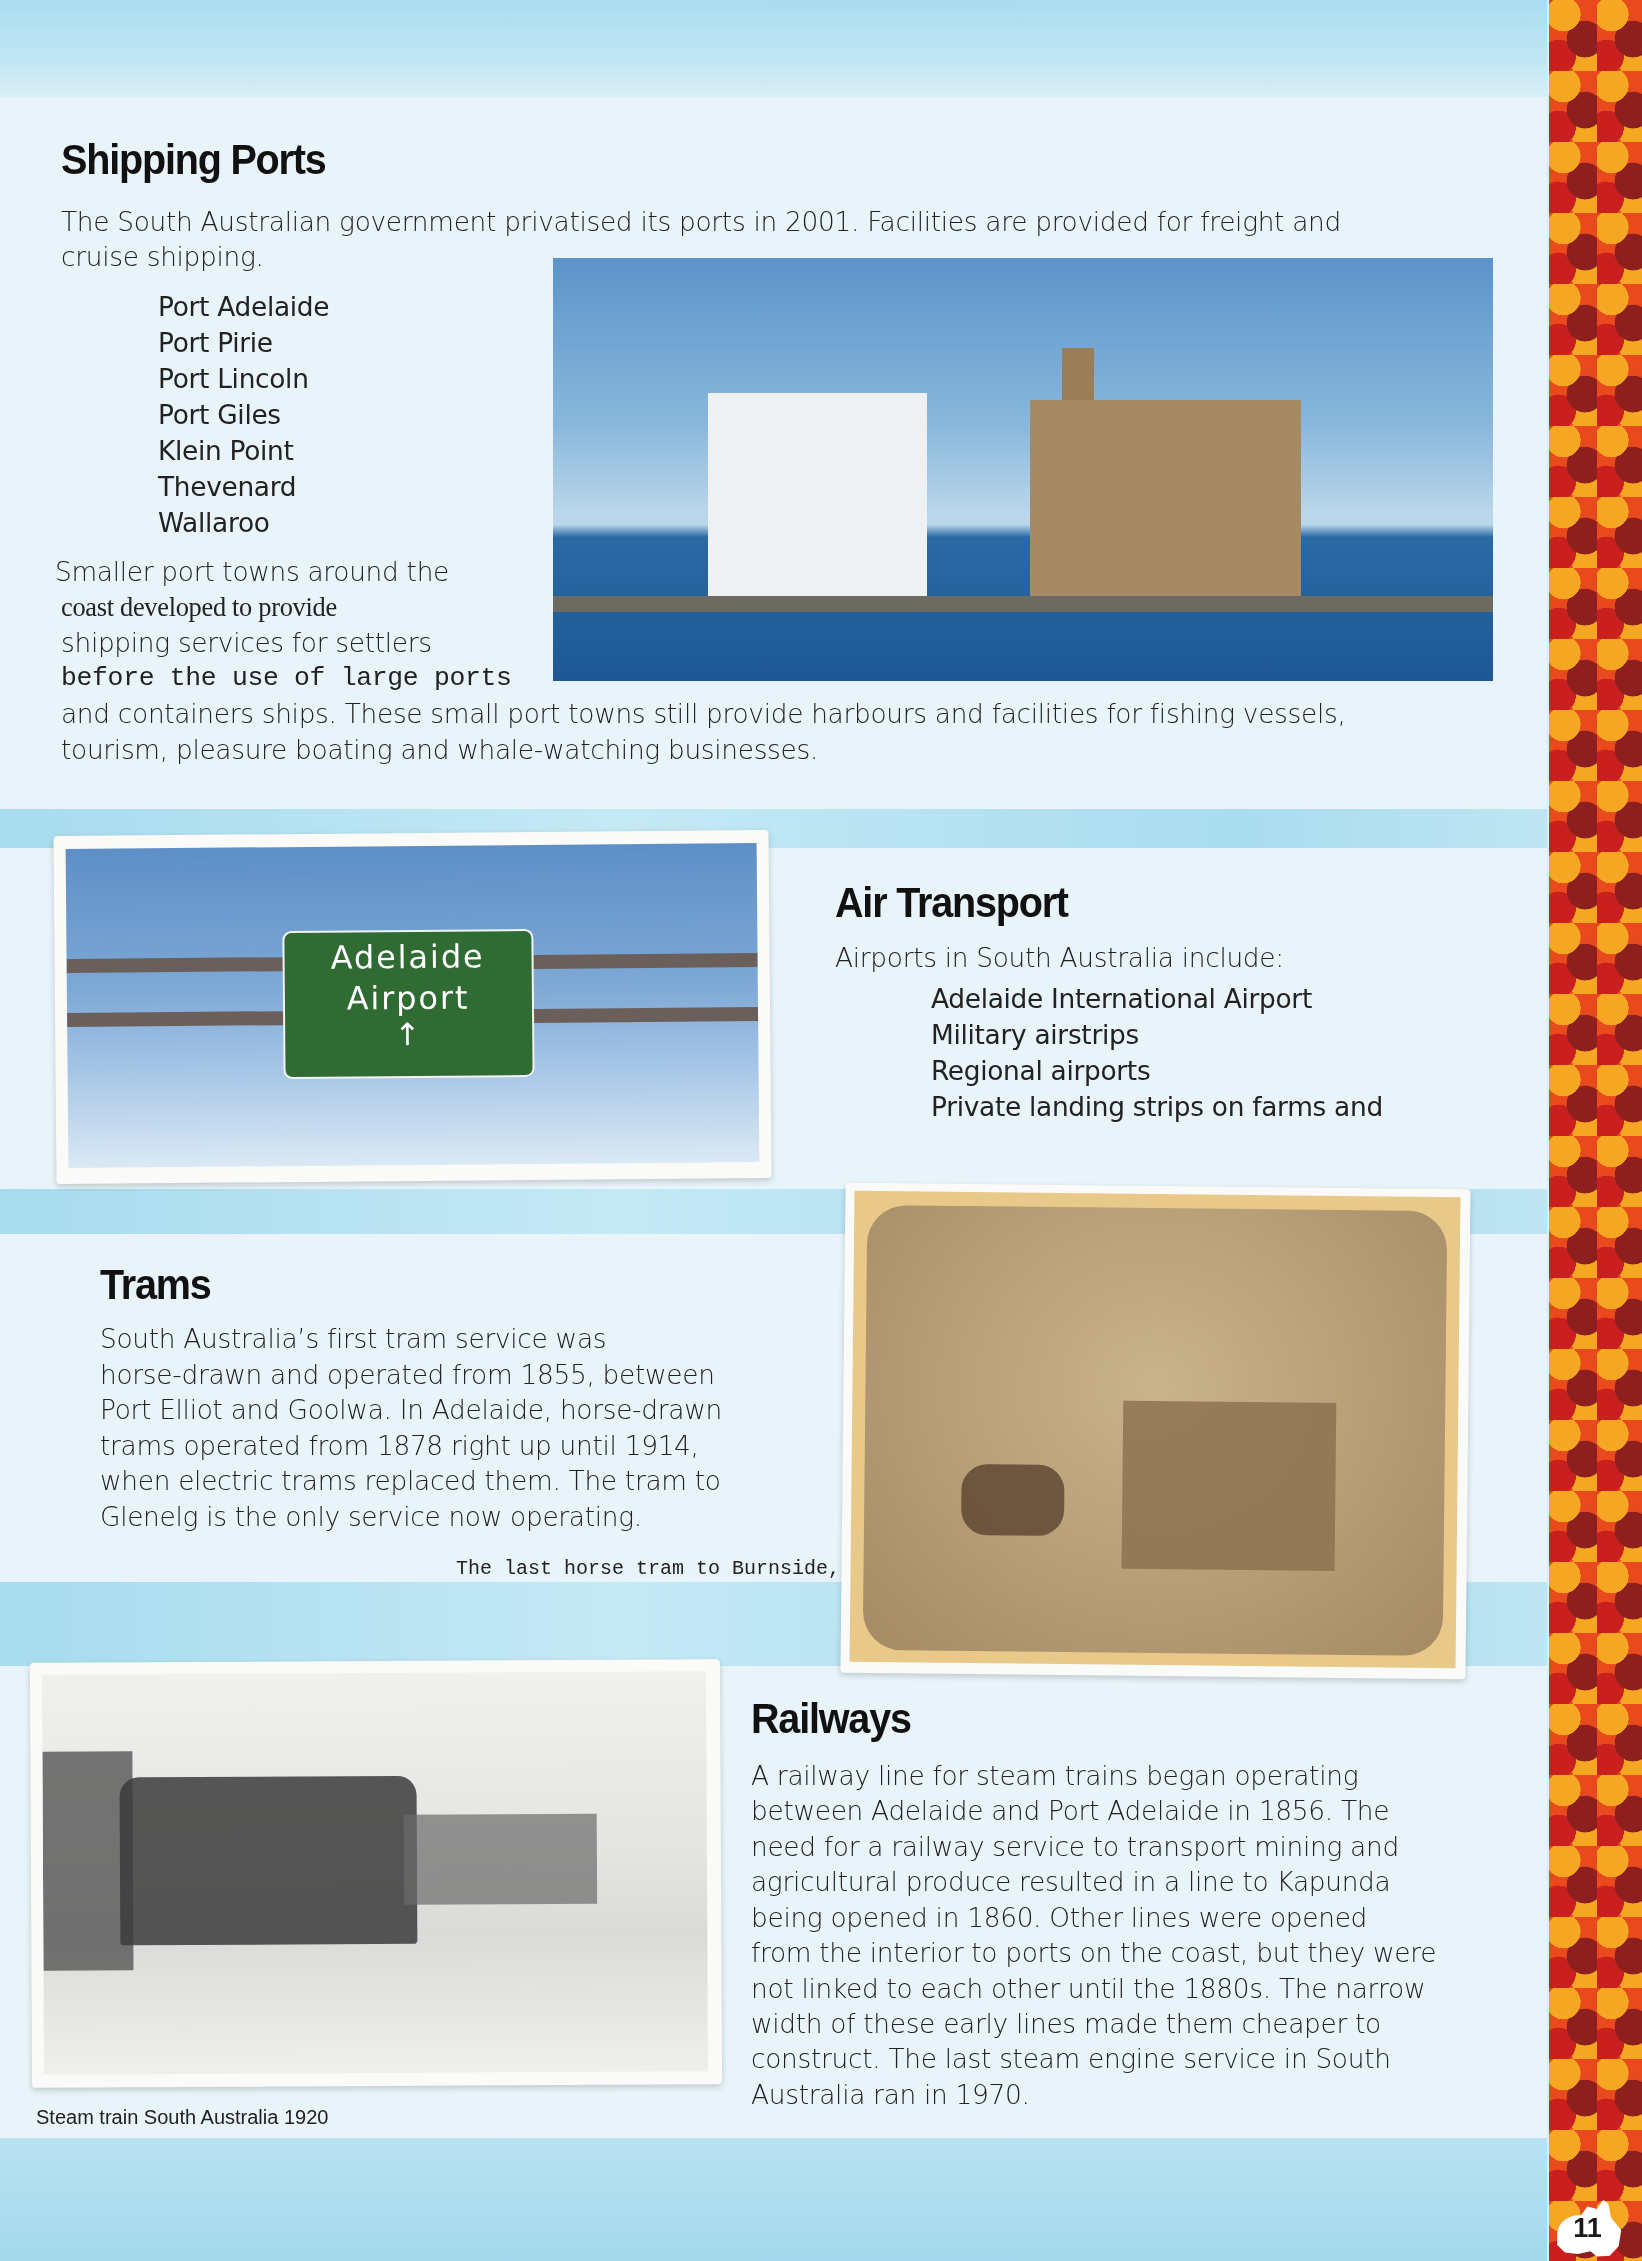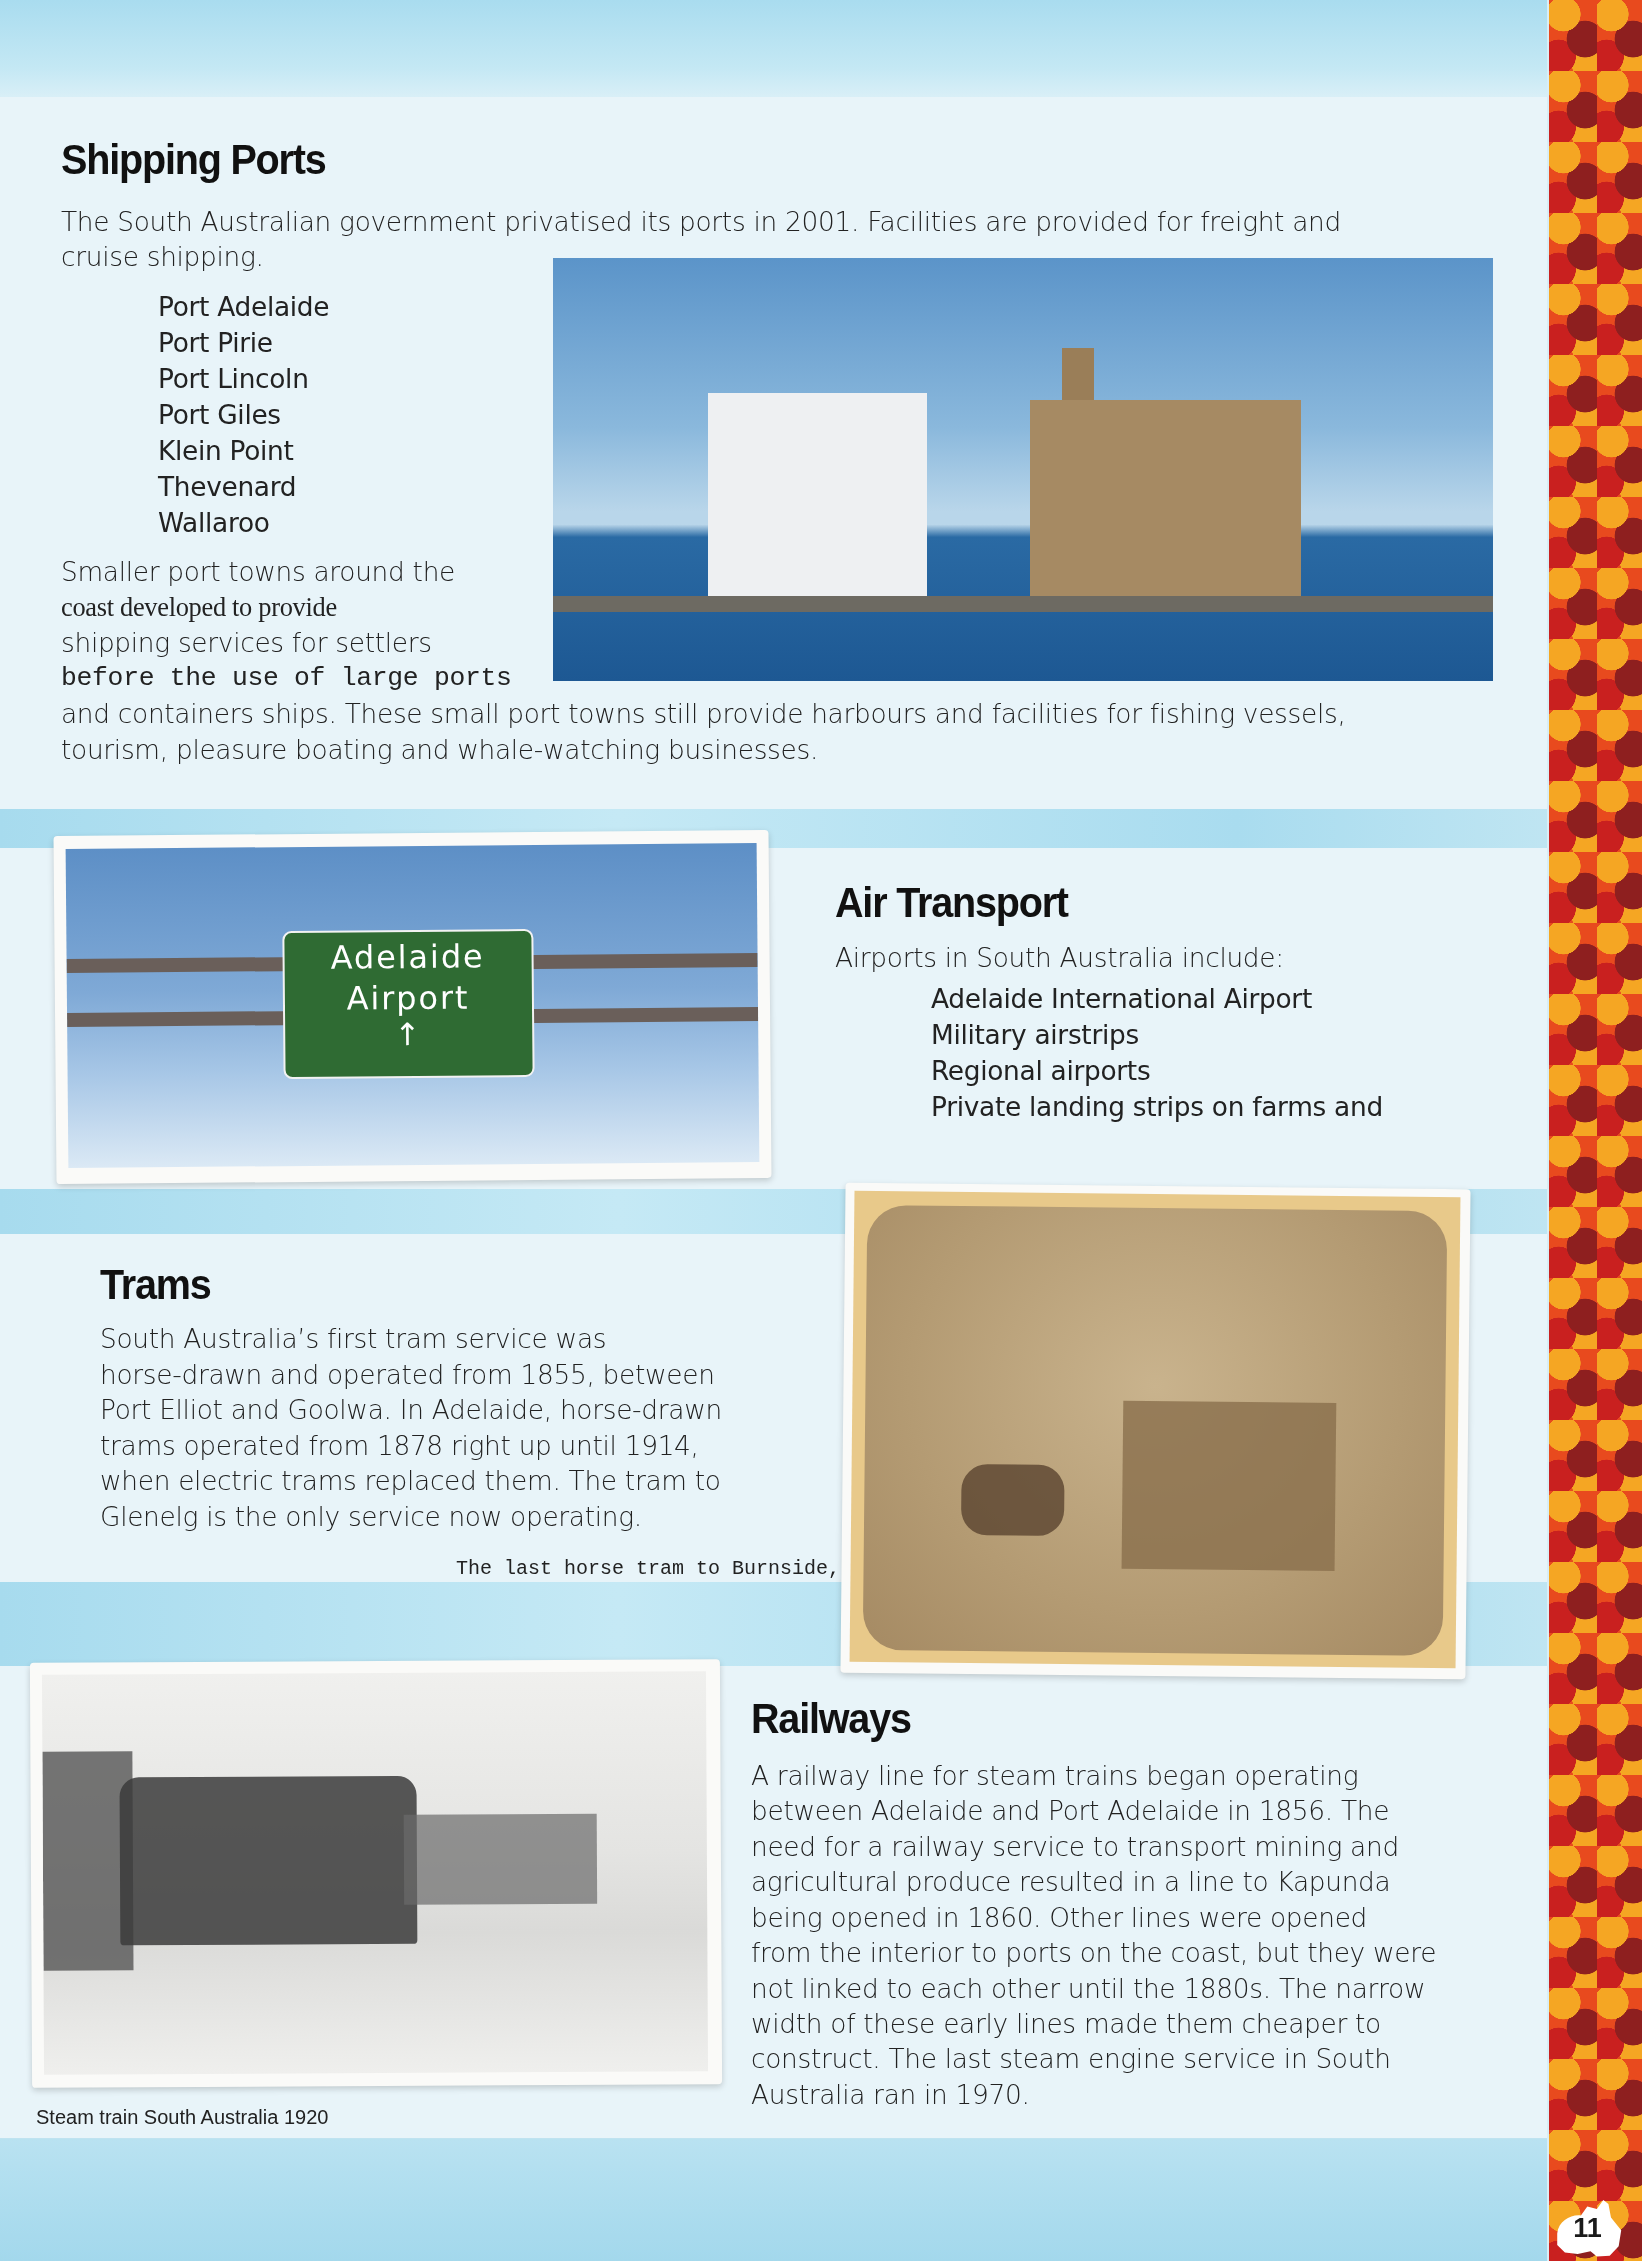--- a/index.html
+++ b/index.html
@@ -115,21 +115,21 @@
   <li>Wallaroo</li>
 </ul>
 
 <div class="photo port-photo">
   <div class="silo1"></div>
   <div class="tower"></div>
   <div class="silo2"></div>
   <div class="jetty"></div>
 </div>
 
-<p class="body-text" style="left:61px;top:554px;">Smaller port towns around the</p>
+<p class="body-text" style="left:55px;top:554px;">Smaller port towns around the</p>
 <p class="body-text" style="left:61px;top:590px;font-family:Liberation Serif, serif;">coast developed to provide</p>
 <p class="body-text" style="left:61px;top:625px;">shipping services for settlers</p>
 <p class="body-text" style="left:61px;top:661px;font-family:Liberation Mono, monospace;">before the use of large ports</p>
 <p class="body-text" style="left:61px;top:696px;">and containers ships. These small port towns still provide harbours and facilities for fishing vessels,</p>
 <p class="body-text" style="left:61px;top:732px;">tourism, pleasure boating and whale-watching businesses.</p>
 
 <div class="frame air-frame">
   <div class="photo air-photo">
     <div class="beam" style="top:110px;"></div>
     <div class="beam" style="top:164px;"></div>

